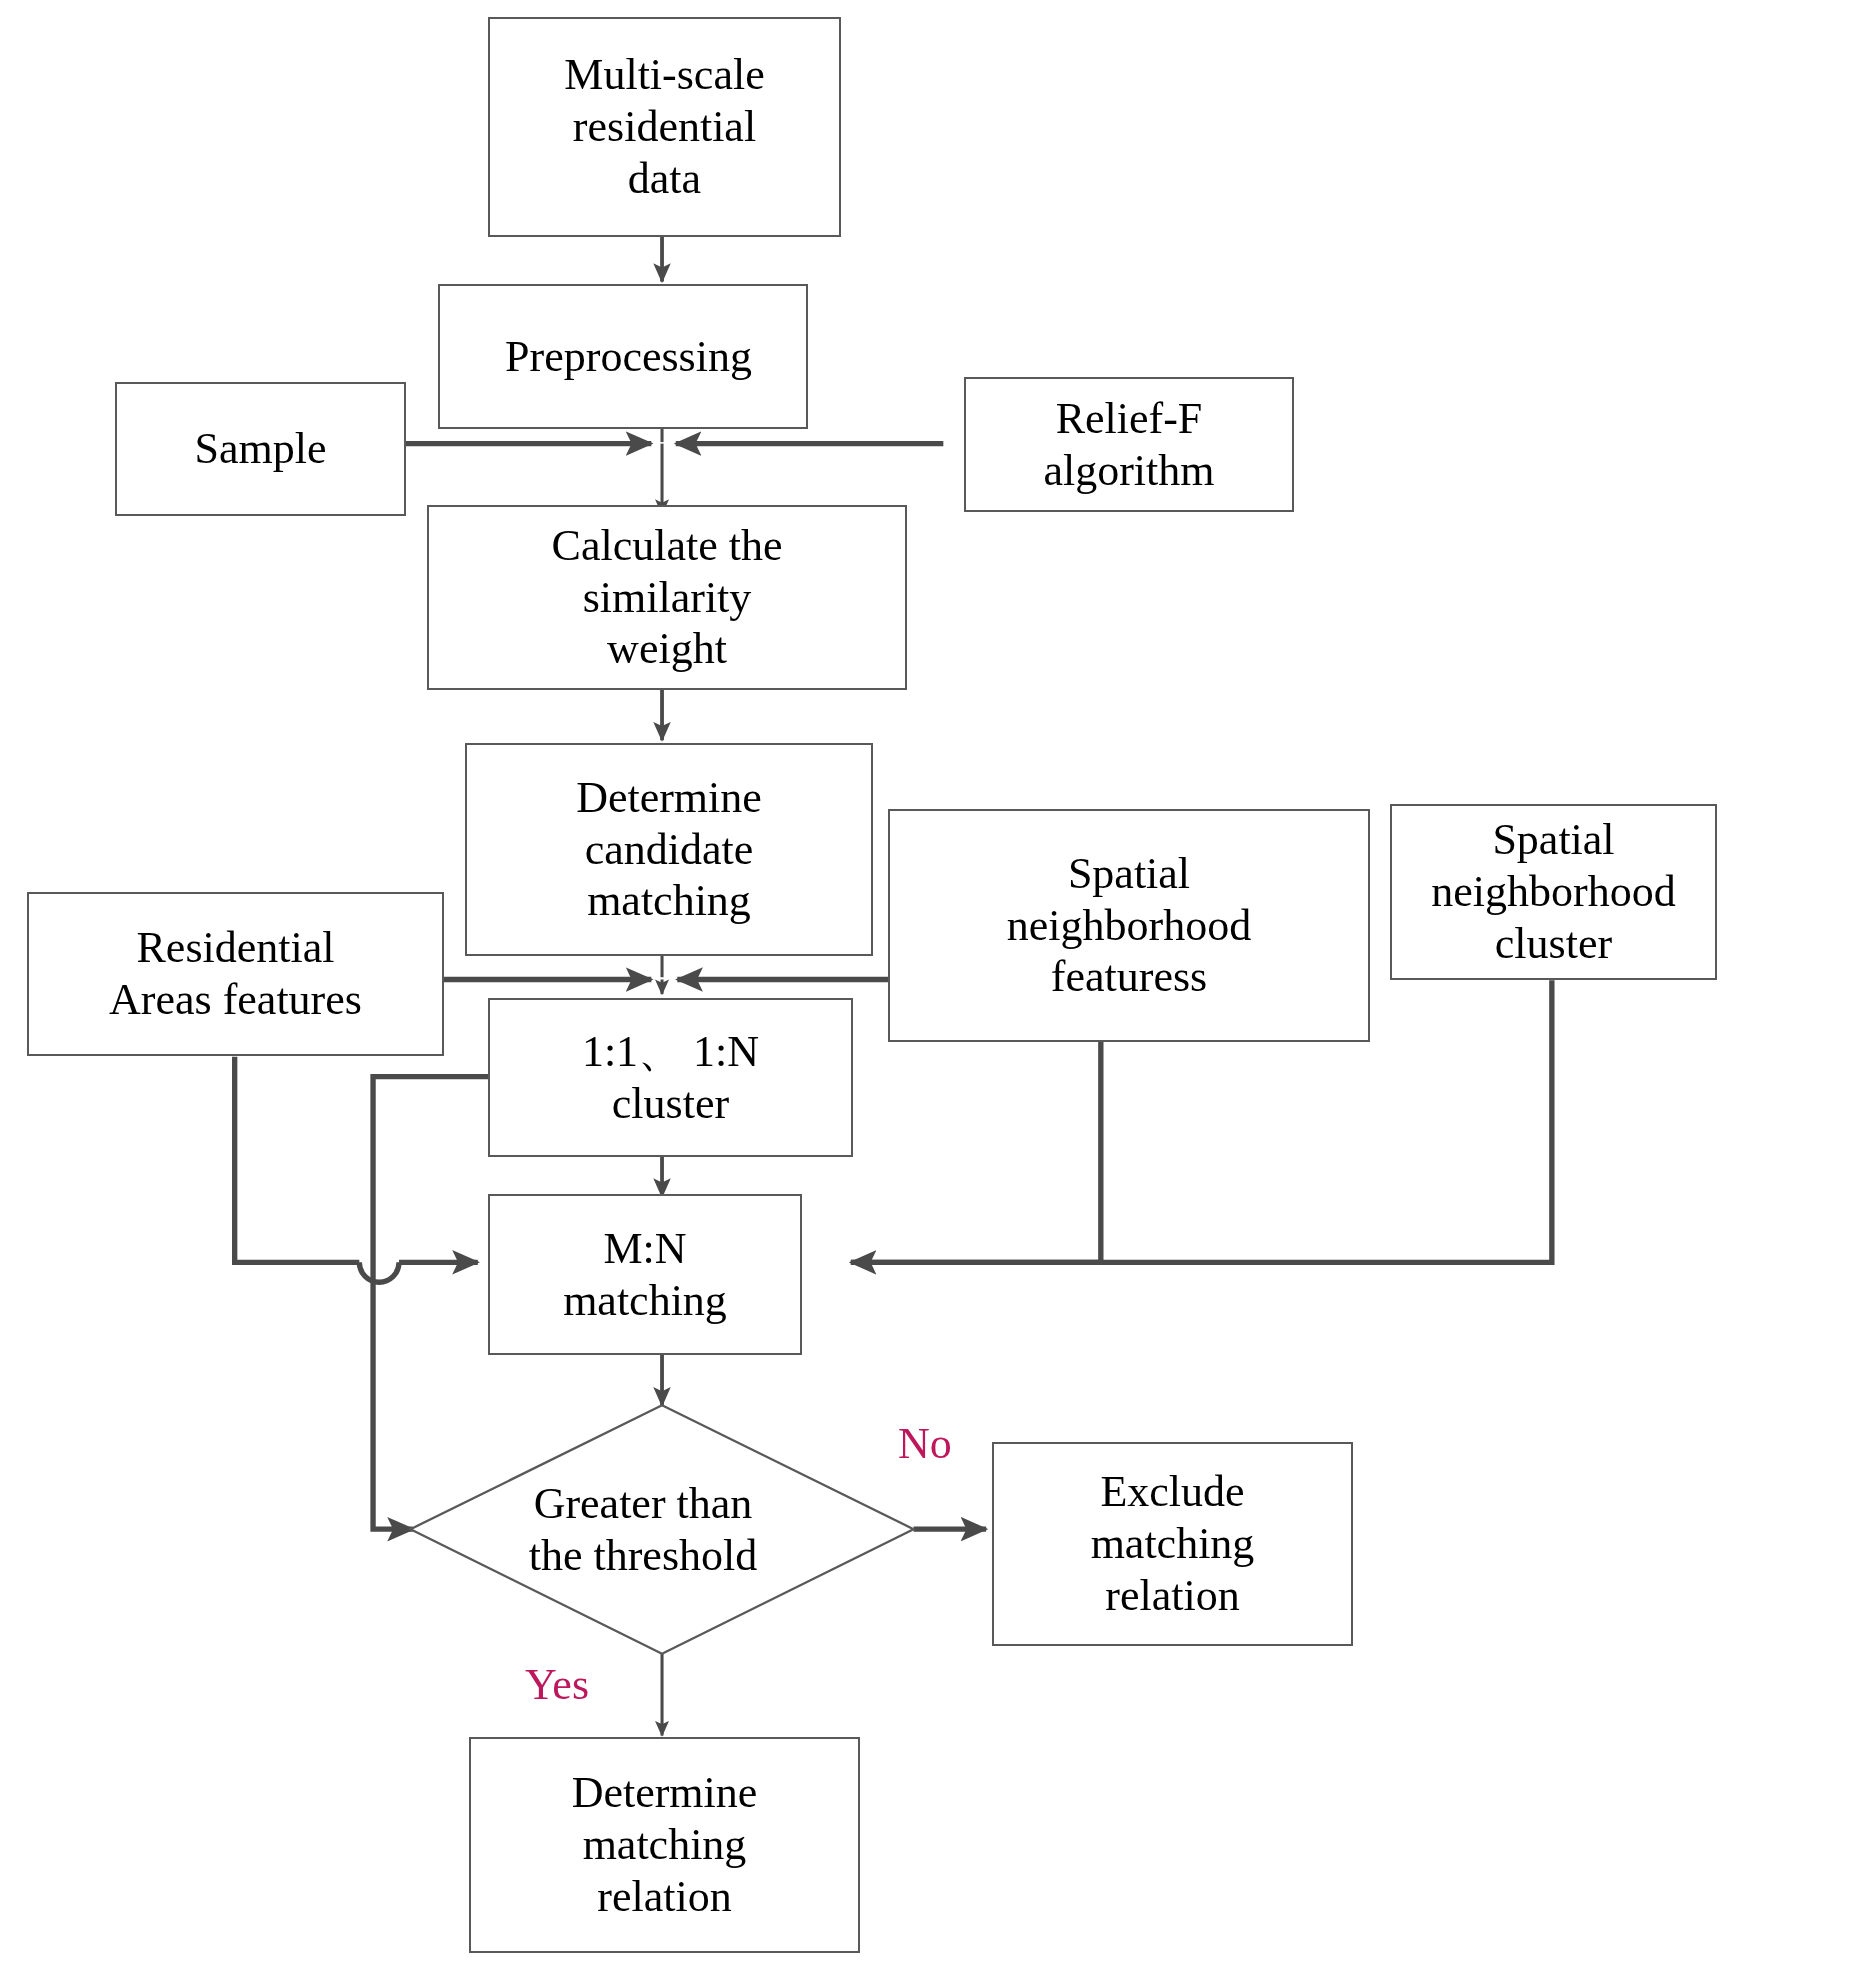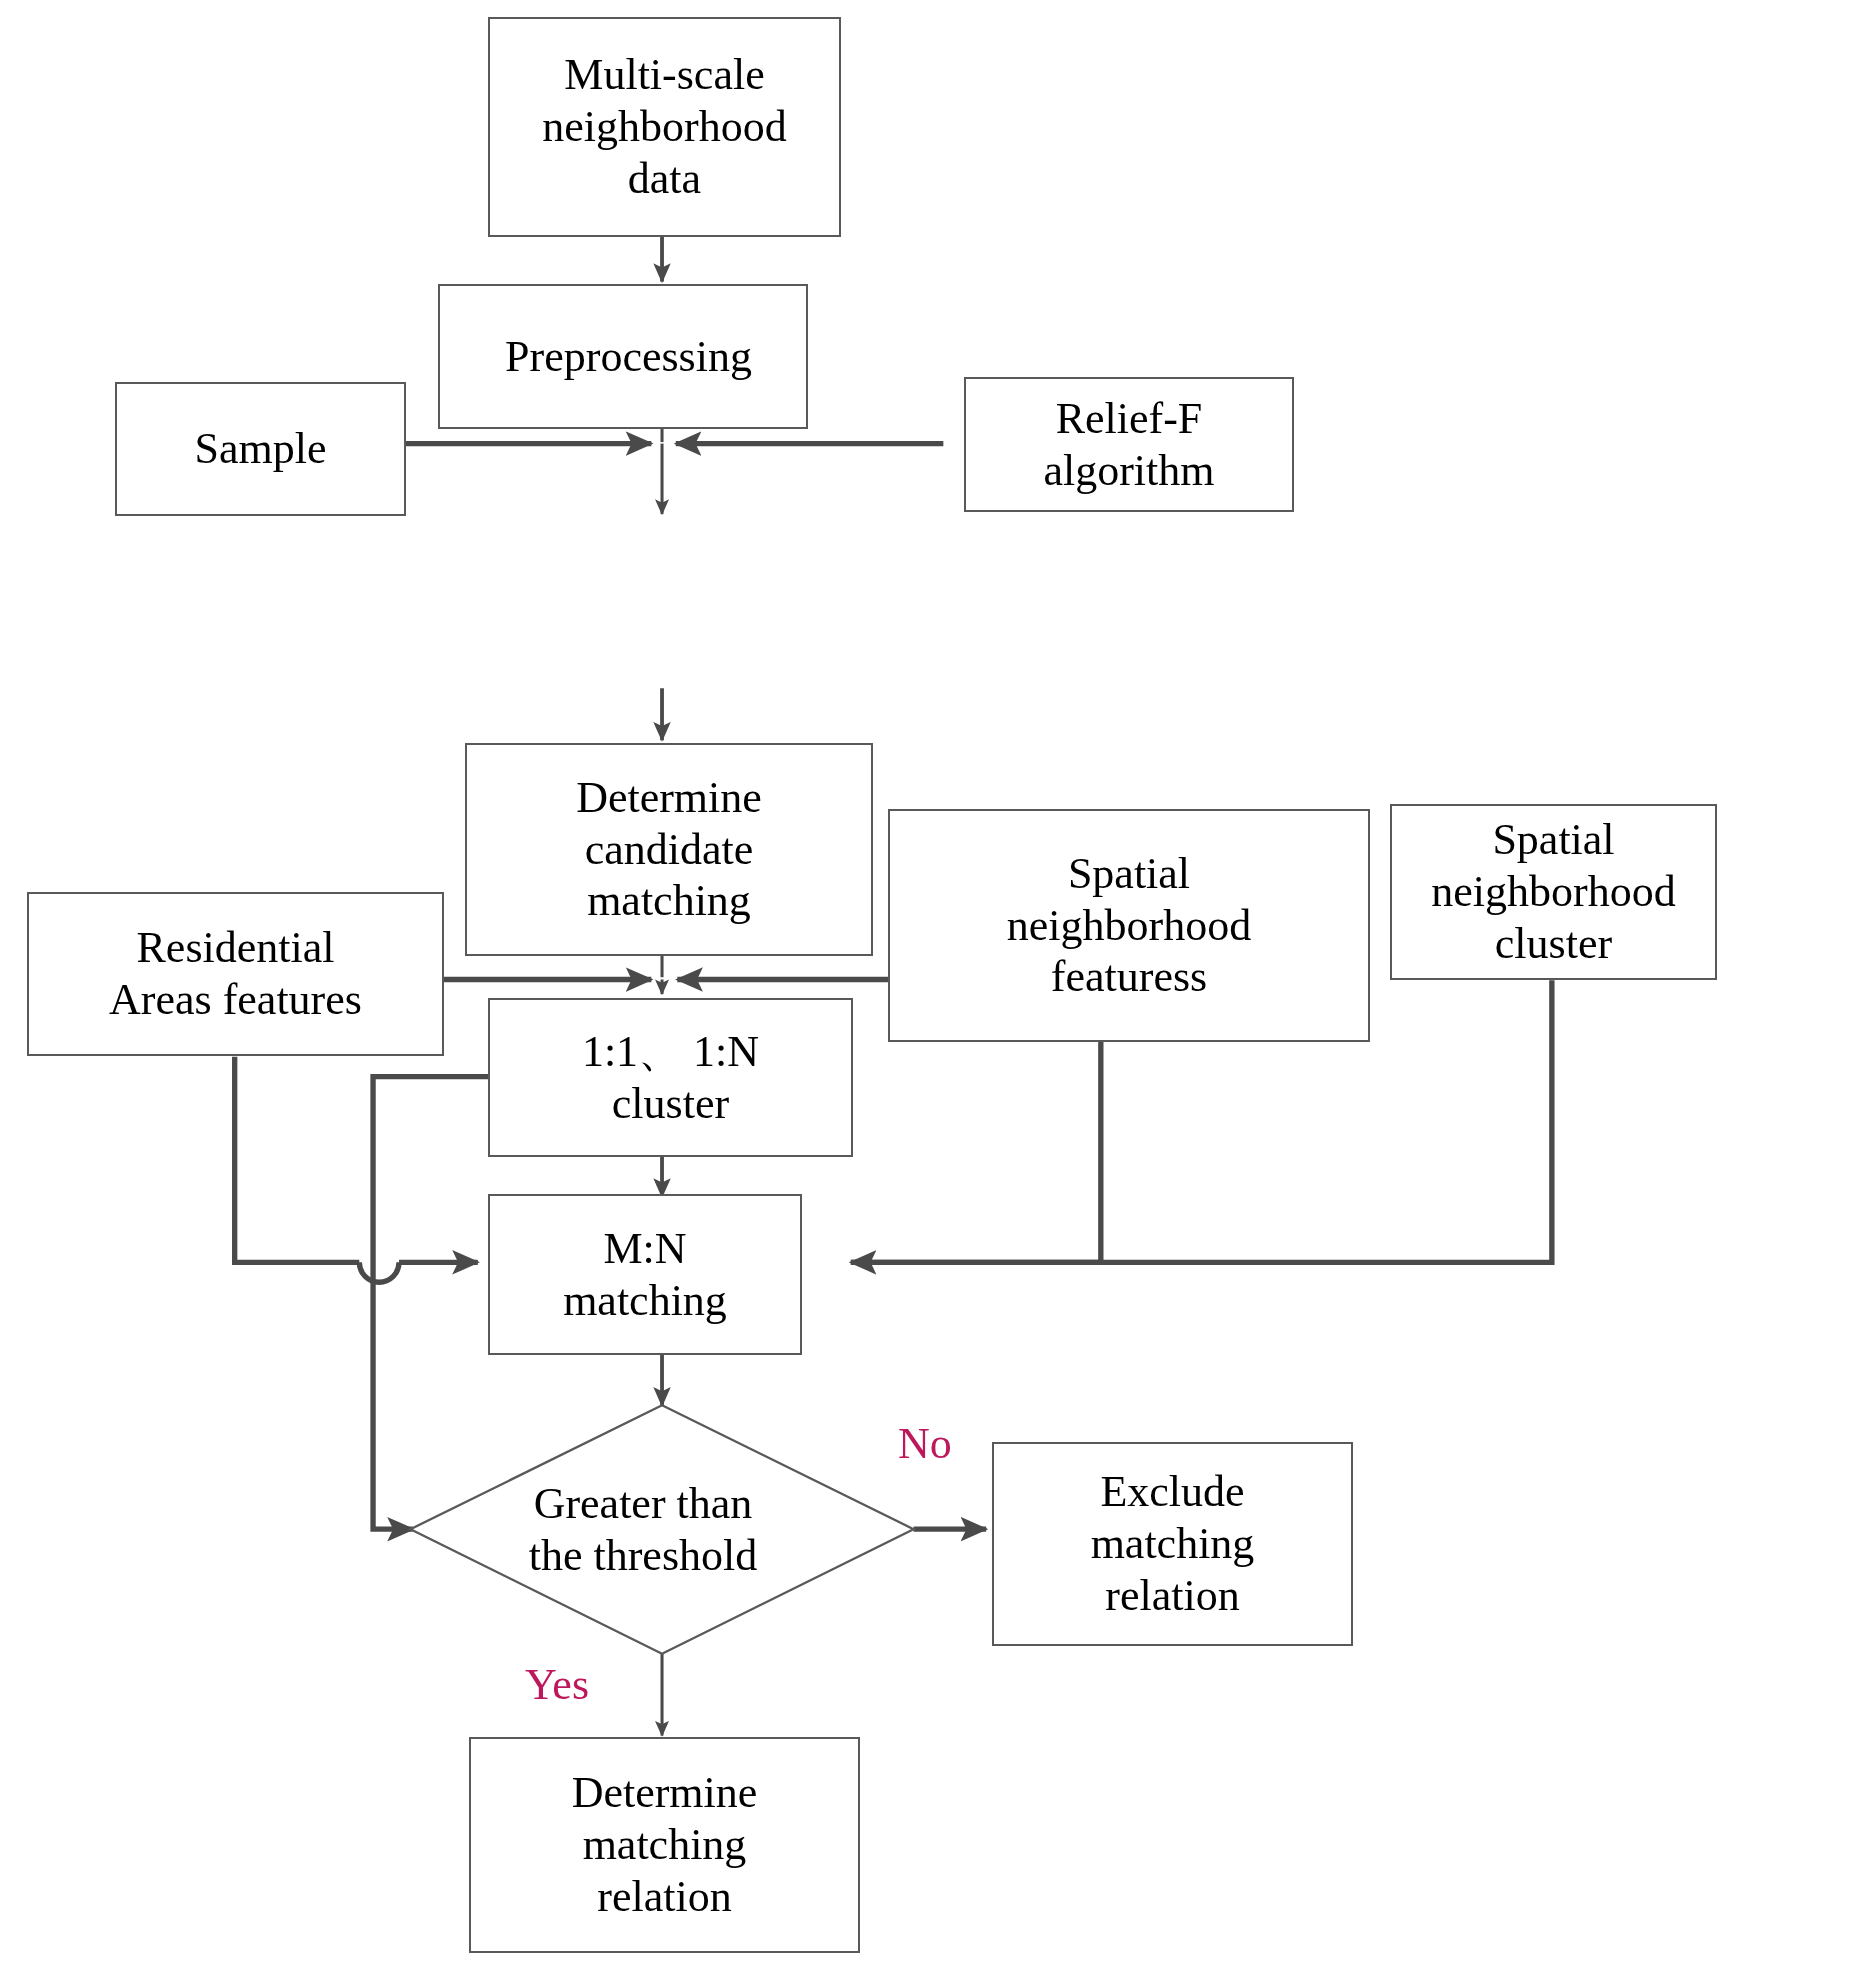--- a/index.html
+++ b/index.html
@@ -102,30 +102,33 @@
 
       <line x1="1195" y1="2000" x2="1290" y2="2000" stroke-width="7" marker-end="url(#arrowhead)"></line>
 
       <line x1="866" y1="2163" x2="866" y2="2270" stroke-width="4" marker-end="url(#arrowhead)"></line>
     </g>
 
     <polygon points="866,1838 1195,2000 866,2163 537,2000" fill="#ffffff" stroke="#595959" stroke-width="3"></polygon>
   </svg>
 
   <div class="node" style="left:488px; top:17px; width:353px; height:220px;">Multi-scale
-neighborhood
+residential
 data</div>
 
   <div class="node" style="left:438px; top:284px; width:370px; height:145px;padding-left:11px;">Preprocessing</div>
 
   <div class="node" style="left:115px; top:382px; width:291px; height:134px;">Sample</div>
 
   <div class="node" style="left:942px; top:377px; width:330px; height:135px;margin-left:22px;">Relief-F
 algorithm</div>
 
+  <div class="node" style="left:427px; top:505px; width:480px; height:185px;">Calculate the
+similarity
+weight</div>
 
   <div class="node" style="left:465px; top:743px; width:408px; height:213px;">Determine
 candidate
 matching</div>
 
   <div class="node" style="left:27px; top:892px; width:417px; height:164px;">Residential
 Areas features</div>
 
   <div class="node" style="left:888px; top:809px; width:482px; height:233px;">Spatial
 neighborhood

